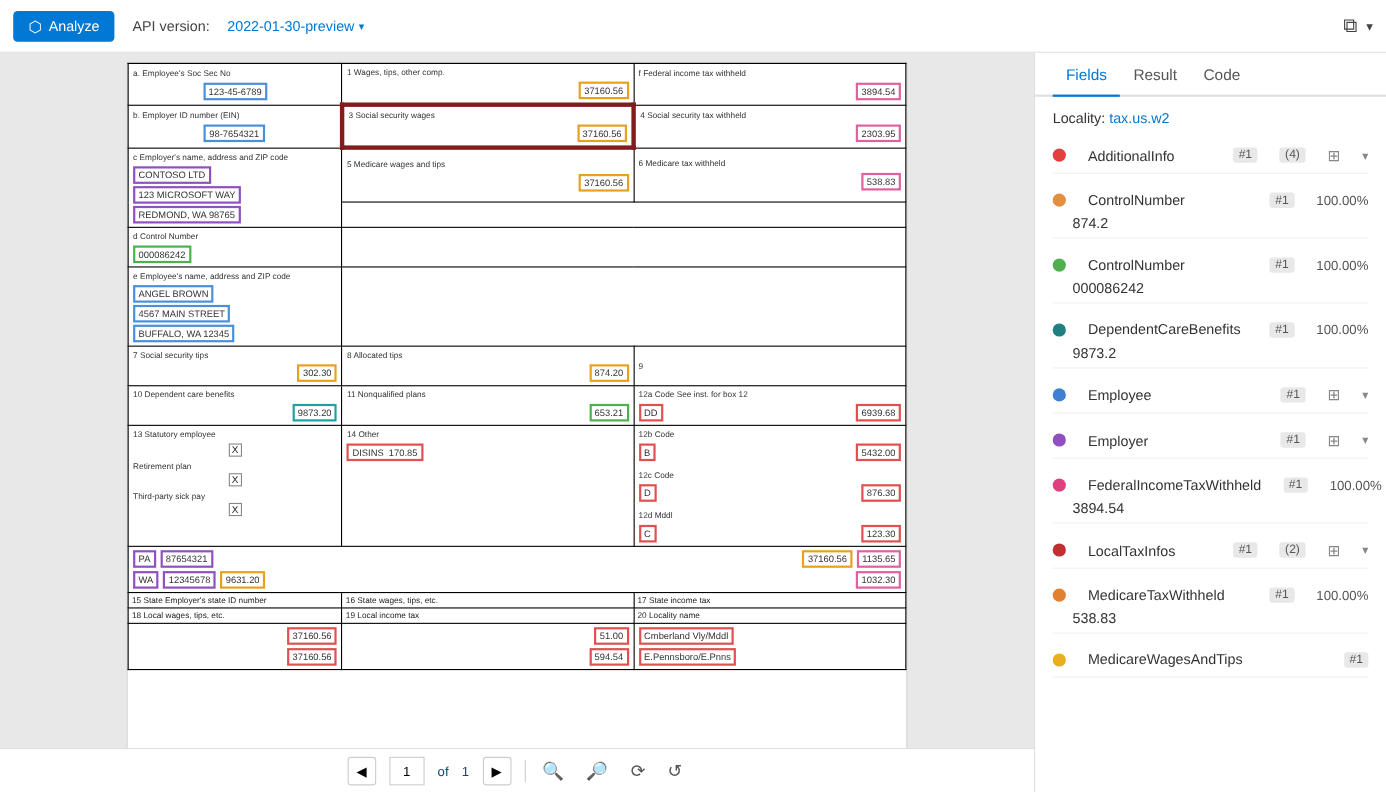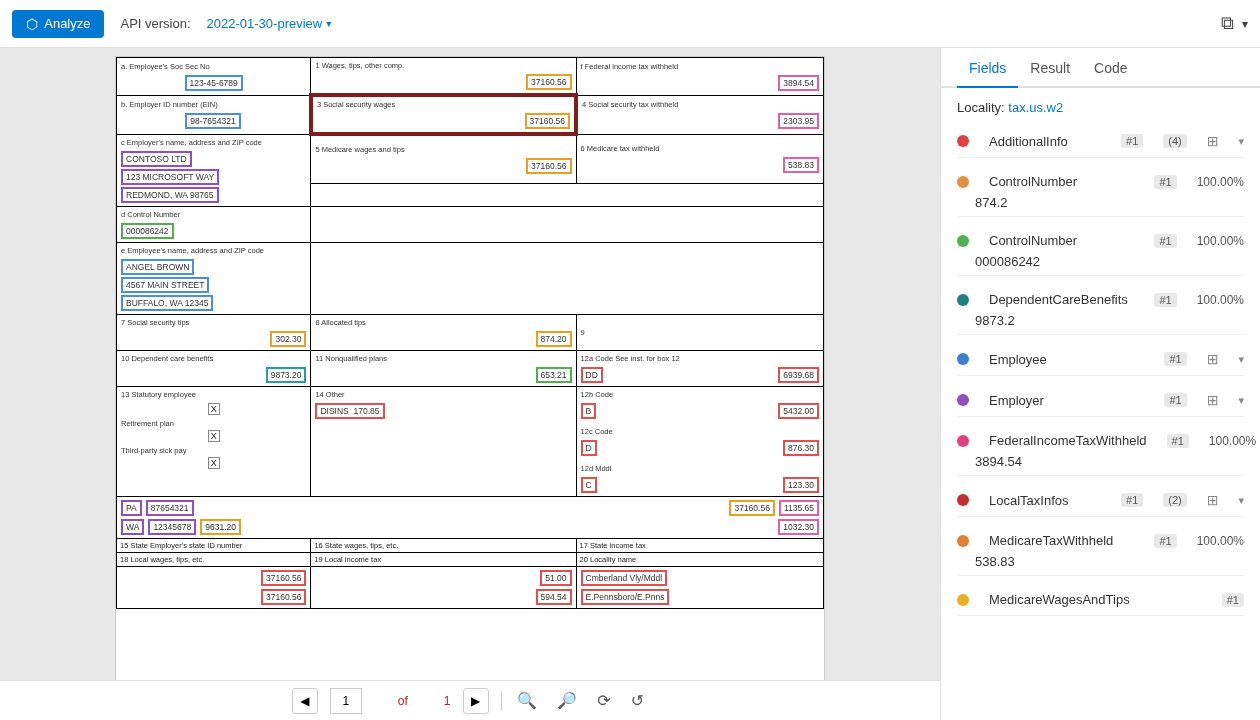--- a/index.html
+++ b/index.html
@@ -50,21 +50,21 @@
     .pink-box { border-color: #e060a0; color: #333; }
     .teal-box { border-color: #20a0a0; color: #333; }
 
     
     .doc-toolbar {
       display: flex; align-items: center; justify-content: center; height: 40px;
       background: #fff; border-top: 1px solid #e0e0e0; gap: 12px; flex-shrink: 0;
     }
     .nav-btn { background: none; border: 1px solid #ccc; border-radius: 3px; width: 26px; height: 26px; cursor: pointer; font-size: 12px; display: flex; align-items: center; justify-content: center; }
     .page-input { width: 32px; height: 26px; border: 1px solid #ccc; text-align: center; font-size: 12px; }
-    .page-of { font-size: 12px; color: #b91c1c; margin-left: 24px; }
+    .page-of { font-size: 12px; color: #0c4a6e; }
     .zoom-btn { background: none; border: none; cursor: pointer; font-size: 16px; color: #555; padding: 2px 4px; }
     .toolbar-sep { width: 1px; height: 20px; background: #ccc; }
 
     
     .right-panel {
       width: 320px; background: #fff; border-left: 1px solid #e0e0e0;
       display: flex; flex-direction: column; overflow: hidden;
     }
     .panel-tabs {
       display: flex; border-bottom: 2px solid #e0e0e0; padding: 0 16px; flex-shrink: 0;

